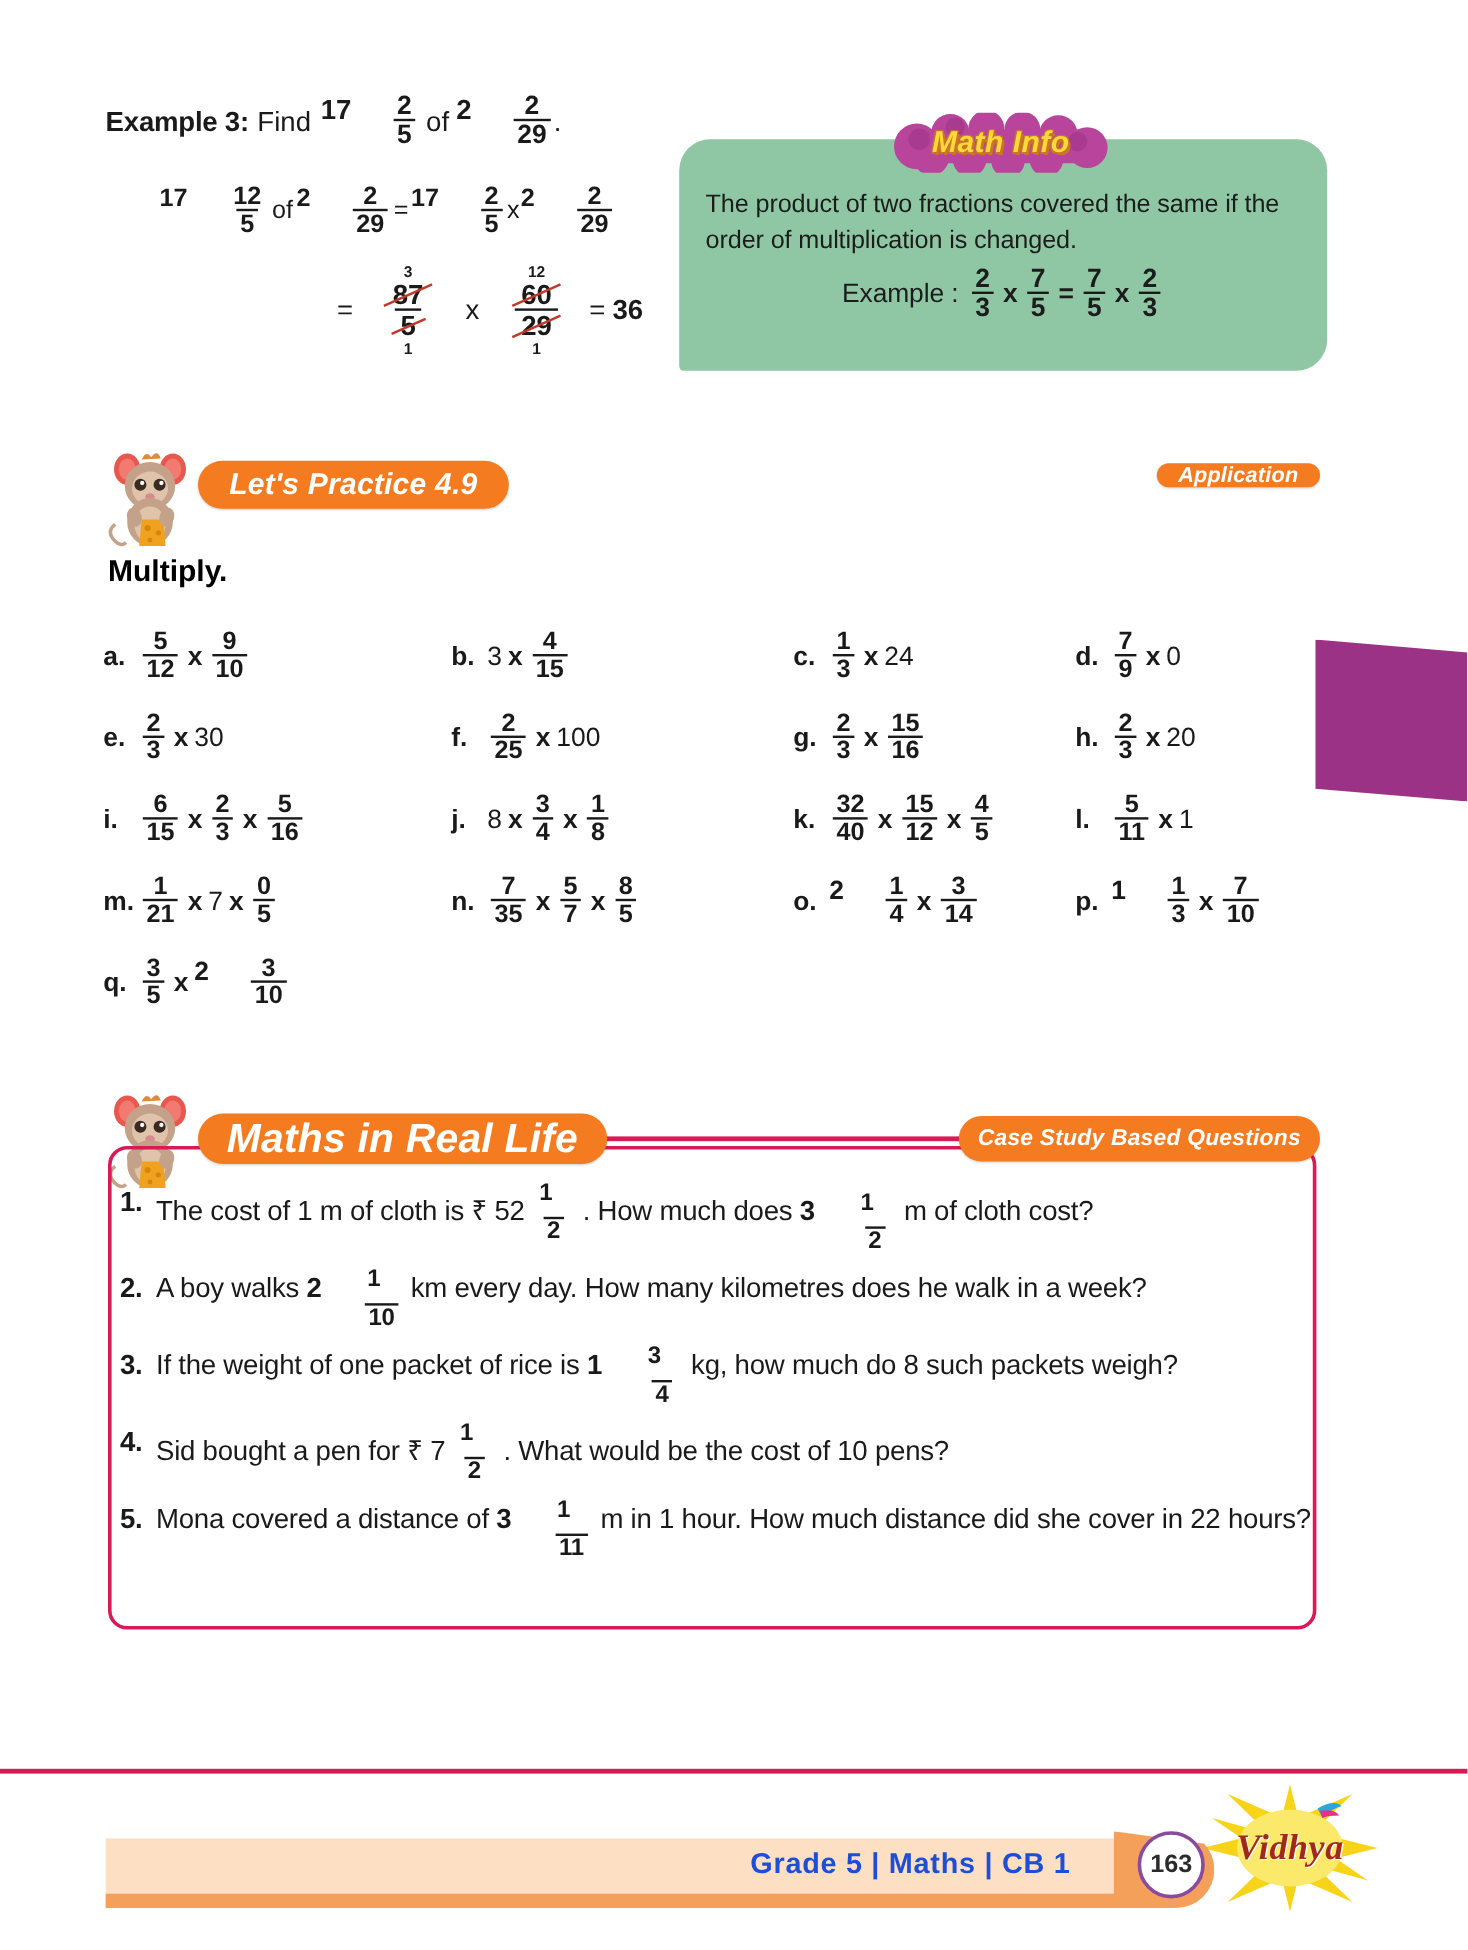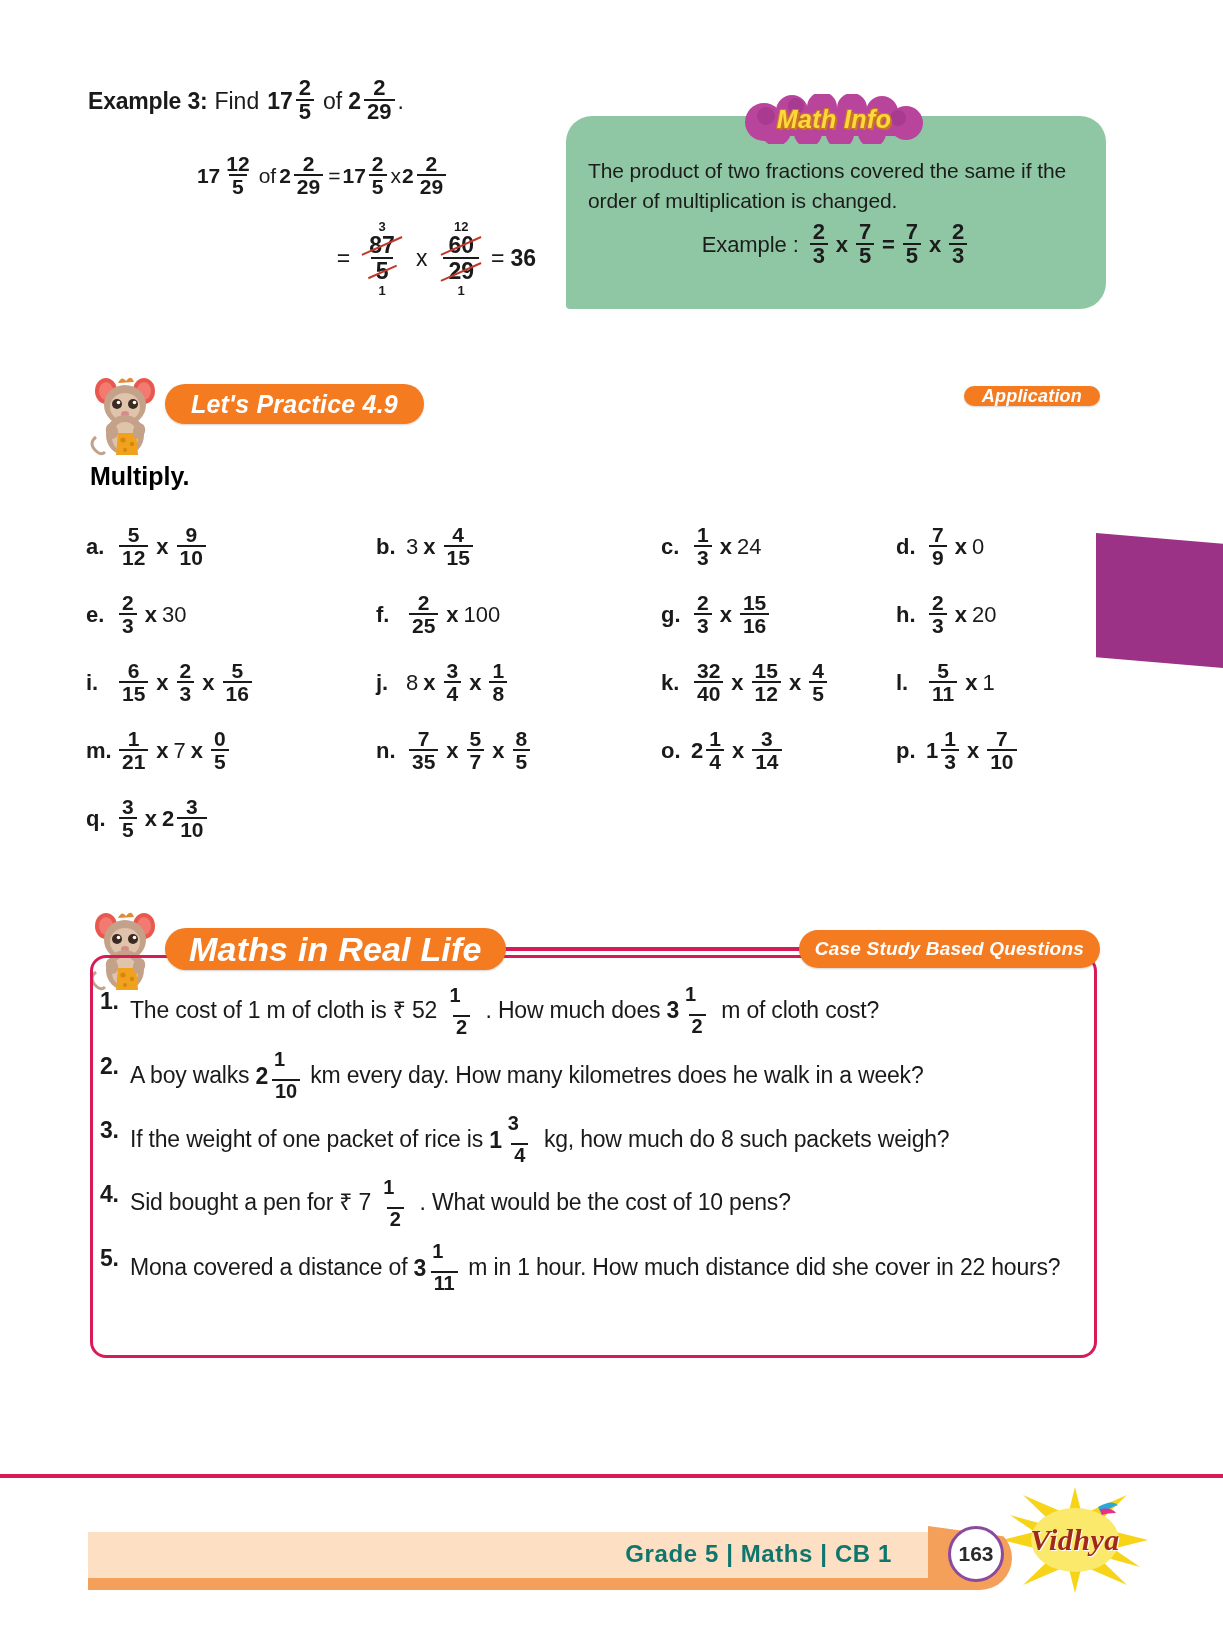--- a/index.html
+++ b/index.html
@@ -11,42 +11,42 @@
     color:#1a1a1a;
     position:relative;
     overflow:hidden;
   }
 
   
   .frac{ display:inline-flex; flex-direction:column; align-items:center;
          vertical-align:middle; line-height:1; margin:0 3px; position:relative; top:-1px;}
   .frac .num{ padding:0 3px; font-weight:700; }
   .frac .den{ padding:0 3px; font-weight:700; border-top:2px solid #1a1a1a; }
-  .mixed{ display:inline-flex; align-items:center; }
+  .mixed{ display:inline-flex; align-items:flex-start;gap:32px; }
   .mixed .whole{ font-weight:700; }
   .op{ margin:0 5px; font-weight:600; }
 
   
   #example-block{ position:absolute; left:88px; top:78px; width:470px; }
   .ex-line1{ font-size:23px; display:flex; align-items:center; }
   .ex-line1 .lbl{ font-weight:800; margin-right:7px; letter-spacing:-.2px;}
   .ex-line1 .frac{ font-size:22px; }
   .ex-work{ margin-top:30px; font-size:21px; display:flex; align-items:center;
             justify-content:center; }
   .ex-work2{ margin-top:22px; font-size:23px; display:flex; align-items:center;
              justify-content:flex-end; padding-right:22px; }
   .cancel{ position:relative; }
   .cancel::after{ content:""; position:absolute; left:-4px; right:-4px; top:50%;
                   height:2px; background:#c0392b; transform:rotate(-24deg); }
   .sup{ font-size:13px; font-weight:700; display:block; text-align:center;
         line-height:1; margin-bottom:0px; }
   .sub{ font-size:13px; font-weight:700; display:block; text-align:center;
         line-height:1; margin-top:1px; }
   .bigfrac{ display:inline-flex; flex-direction:column; align-items:center;
-            line-height:1.05; margin:0 6px; }
+            line-height:1.05; margin:0 20px; }
   .bigfrac .n{ font-weight:700; padding:0 5px; }
   .bigfrac .d{ font-weight:700; padding:0 5px; border-top:2px solid #1a1a1a; }
 
   
   #mathinfo{ position:absolute; left:566px; top:116px; width:540px; height:193px;
              background:#8fc7a4; border-radius:26px 26px 26px 4px; }
   #mathinfo .body{ padding:40px 22px 8px 22px; font-size:21px; line-height:1.42;
                    color:#1c1c1c; letter-spacing:-.1px;}
   #mathinfo .ex-row{ display:flex; align-items:center; justify-content:center;
                      font-size:22px; margin-top:6px; }
@@ -107,21 +107,21 @@
   .q .num{ width:30px; flex:0 0 30px; font-weight:600;}
   .q .body{ flex:1; }
   .q .frac{ font-size:20px; }
 
   
   #footer-bar{ position:absolute; left:88px; bottom:47px; width:878px; height:46px;
                background:#fde0c3; }
   #footer-bar::after{ content:""; position:absolute; left:0; right:0; bottom:-12px;
                height:12px; background:#f5a05a; }
   #footer-text{ position:absolute; right:74px; top:8px; font-size:24px; font-weight:800;
-                color:#0f766e; letter-spacing:.6px;}
+                color:#1d4ed8; letter-spacing:.6px;}
   #page-badge{ position:absolute; left:948px; bottom:43px; width:56px; height:56px;
                border-radius:50%; background:#fff; border:3px solid #8a4a9e;
                display:flex; align-items:center; justify-content:center;
                font-size:21px; font-weight:800; color:#2b2b2b; z-index:3;}
   #page-badge-shadow{ position:absolute; left:928px; bottom:35px; width:84px; height:64px;
                background:#f5a05a; border-radius:0 40px 40px 0; z-index:1;
                clip-path:polygon(0 0,100% 18%,100% 100%,0 100%);}
   #logo{ position:absolute; left:1000px; bottom:30px; width:150px; height:110px; }
   #logo .word{ position:absolute; inset:0; display:flex; align-items:center;
                justify-content:center; font-size:30px; font-weight:800; font-style:italic;

